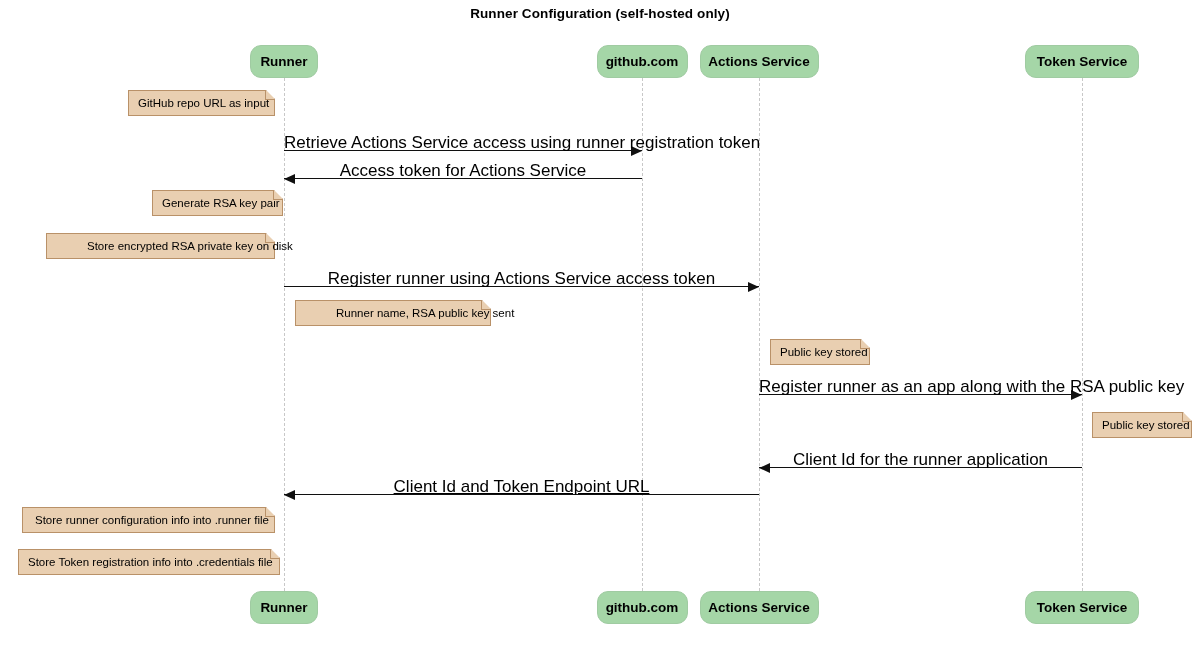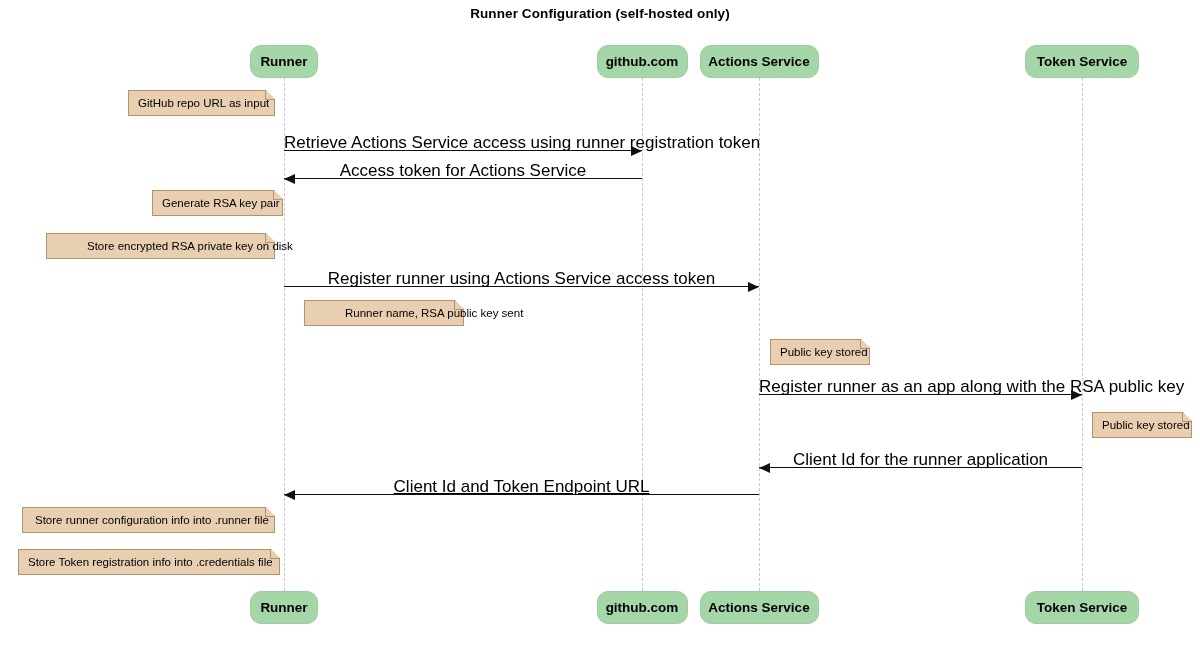--- a/index.html
+++ b/index.html
@@ -190,21 +190,21 @@
       <div class="note" style="left: 144px; top: 190px; width: 131px; margin-left: 8px;">
         <span>Generate RSA key pair</span>
         <span class="fold-tri"></span>
         <span class="fold" style="background: transparent;"></span>
       </div>
       <div class="note" style="left: 46px; top: 233px; width: 229px; padding-left: 40px;">
         <span>Store encrypted RSA private key on disk</span>
         <span class="fold-tri"></span>
         <span class="fold" style="background: transparent;"></span>
       </div>
-      <div class="note" style="left: 304px; top: 300px; width: 160px; padding-left: 40px;">
+      <div class="note" style="left: 295px; top: 300px; width: 196px; padding-left: 40px;">
         <span>Runner name, RSA public key sent</span>
         <span class="fold-tri"></span>
         <span class="fold" style="background: transparent;"></span>
       </div>
       <div class="note" style="left: 770px; top: 339px; width: 100px;">
         <span>Public key stored</span>
         <span class="fold-tri"></span>
         <span class="fold" style="background: transparent;"></span>
       </div>
       <div class="note" style="left: 1092px; top: 412px; width: 100px;">

